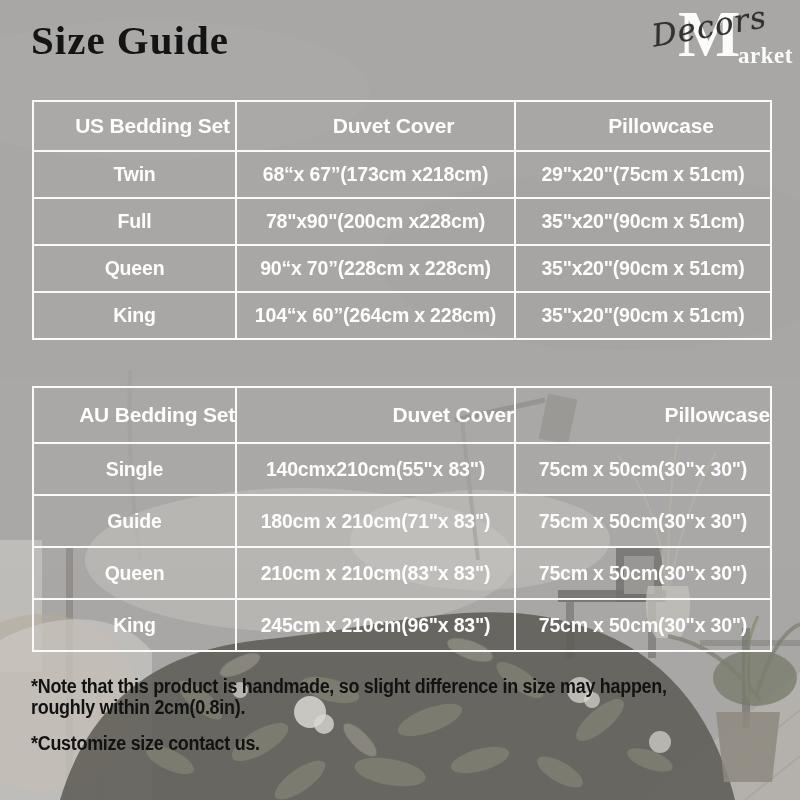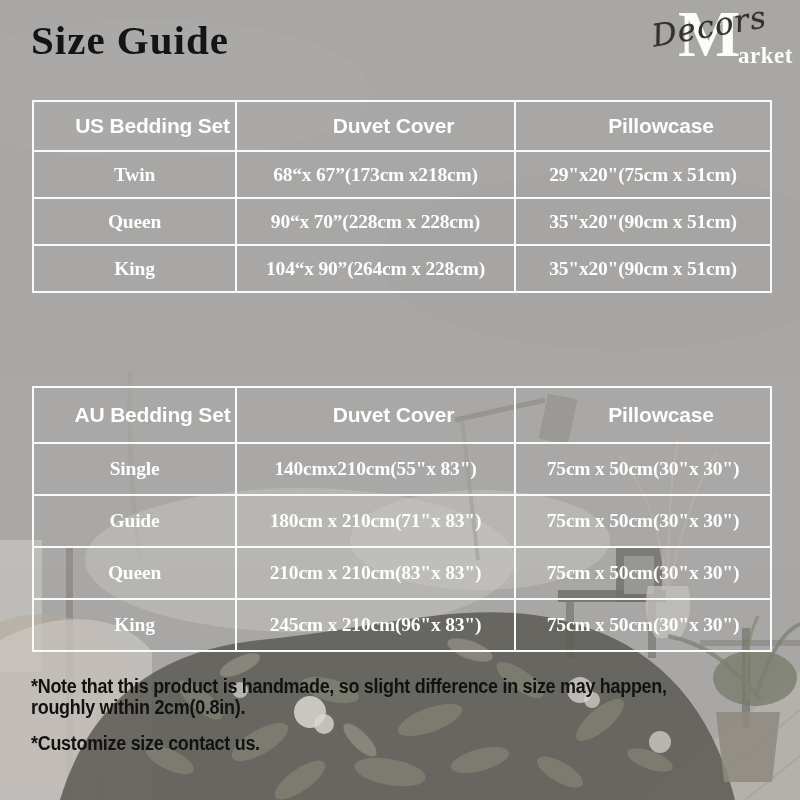--- a/index.html
+++ b/index.html
@@ -38,26 +38,26 @@
   table.size-table{
     position:absolute;left:32px;width:738px;
     border-collapse:collapse;table-layout:fixed;
     color:#fdfdfd;font-weight:bold;text-align:center;
   }
   table.size-table th,table.size-table td{
     border:2px solid #fafafa;padding:0;overflow:hidden;
     letter-spacing:-.2px;
   }
   table.size-table th{font-size:21px;padding-left:36px;}
-  table.size-table td{font-size:19.5px;font-family:Liberation Serif, serif;}
+  table.size-table td{font-size:19.5px;}
   .t1{top:100px;}
   .t1 th{height:48px;}
   .t1 td{height:45px;}
   .t2{top:386px;}
-  .t2 th{height:54px;}
+  .t2 th{height:54px;text-align:right;}
   .t2 td{height:50px;border-radius:8px;}
 
   .notes{
     position:absolute;left:31px;top:676px;width:815px;
     color:#121212;font-weight:bold;font-size:19.5px;line-height:21px;
     letter-spacing:-.3px;
     transform:scaleX(.92);transform-origin:left top;
   }
   .notes p{margin:0;white-space:nowrap;}
   .notes p.gap{margin-top:15px;}
@@ -168,27 +168,32 @@
         <th>Pillowcase</th>
       </tr>
     </thead>
     <tbody>
       <tr>
         <td>Twin</td>
         <td>68“x 67”(173cm x218cm)</td>
         <td>29"x20"(75cm x 51cm)</td>
       </tr>
       <tr>
+        <td>Full</td>
+        <td>78"x90"(200cm x228cm)</td>
+        <td>35"x20"(90cm x 51cm)</td>
+      </tr>
+      <tr>
         <td>Queen</td>
         <td>90“x 70”(228cm x 228cm)</td>
         <td>35"x20"(90cm x 51cm)</td>
       </tr>
       <tr>
         <td>King</td>
-        <td>104“x 90”(264cm x 228cm)</td>
+        <td>104“x 60”(264cm x 228cm)</td>
         <td>35"x20"(90cm x 51cm)</td>
       </tr>
     </tbody>
   </table>
 
   <table class="size-table t2">
     <colgroup>
         <col style="width:203px">
         <col style="width:279px">
         <col style="width:256px">

